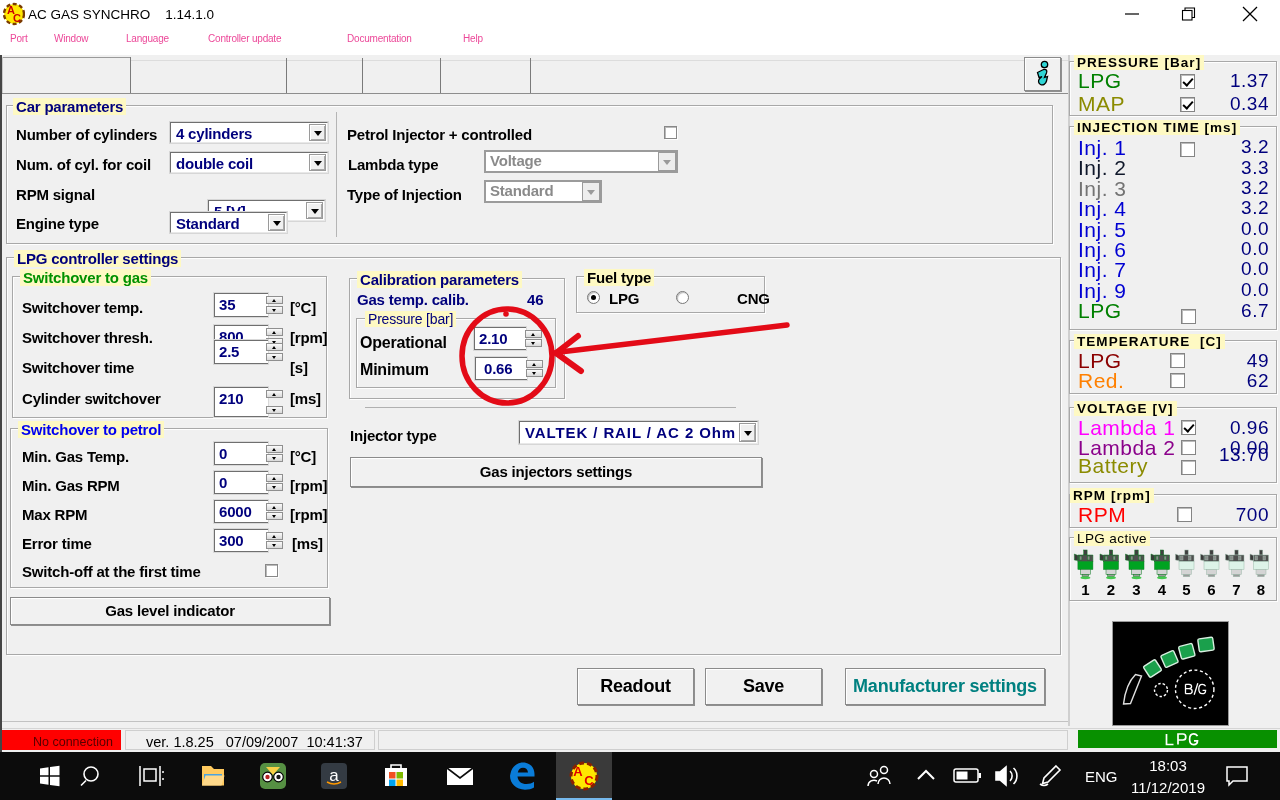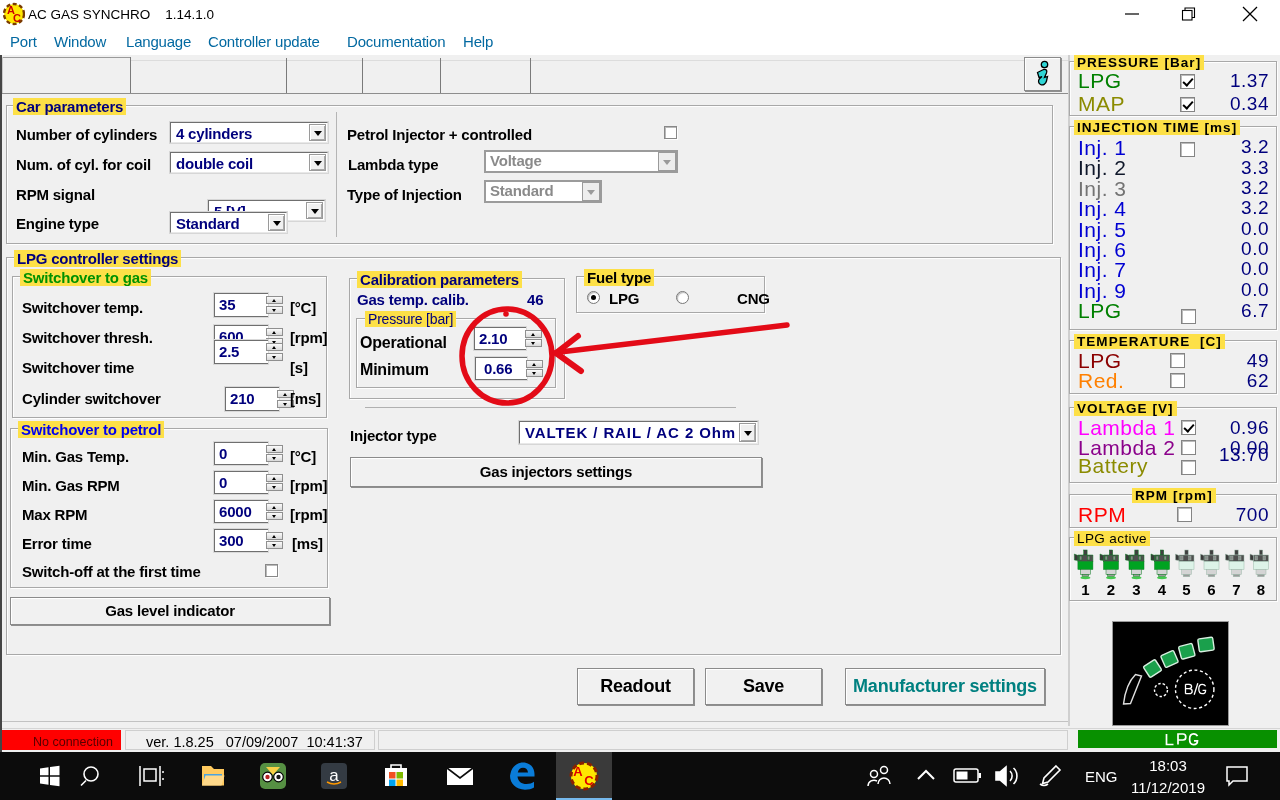--- a/index.html
+++ b/index.html
@@ -3,24 +3,24 @@
 <meta charset="utf-8">
 <style>
 * { margin:0; padding:0; box-sizing:border-box; }
 html,body { width:1280px; height:800px; overflow:hidden; }
 body { font-family:"Liberation Sans", sans-serif; position:relative; background:#f0f0f0; }
 .abs { position:absolute; }
 .nw { white-space:nowrap; }
 
 #titlebar { left:0; top:0; width:1280px; height:29px; background:#ffffff; }
 #menubar { left:0; top:29px; width:1280px; height:26px; background:#ffffff; }
-.menuitem { position:absolute; top:4px; font-size:15px; color:#0369a1; letter-spacing:-0.2px; }
+.menuitem { position:absolute; top:4px; font-size:10px; color:#ec4899; letter-spacing:-0.2px; }
 
 .gb { position:absolute; border:1px solid #a8a8a8; box-shadow:1px 1px 0 rgba(255,255,255,.9), inset 1px 1px 0 rgba(255,255,255,.9); }
-.gl { position:absolute; top:-9px; background:#fde047; padding:0 3px; font-size:15px; font-weight:bold; white-space:nowrap; letter-spacing:-0.2px; }
+.gl { position:absolute; top:-9px; background:#fef9c3; padding:0 3px; font-size:15px; font-weight:bold; white-space:nowrap; letter-spacing:-0.2px; }
 .lab { position:absolute; font-size:15px; font-weight:bold; color:#000; white-space:nowrap; letter-spacing:-0.2px; }
 
 .combo { position:absolute; background:#fff; border:1px solid #6f6f6f; border-right-color:#e8e8e8; border-bottom-color:#e8e8e8; box-shadow:0 0 0 1px #d6d6d6; }
 .combo .tx { position:absolute; left:5px; top:2px; font-size:15px; font-weight:bold; color:#00007d; white-space:nowrap; letter-spacing:-0.2px; }
 .dbtn { position:absolute; top:1px; right:1px; bottom:1px; width:17px; background:#f0f0f0; border:1px solid #9a9a9a; box-shadow:inset 1px 1px 0 #ffffff, inset -1px -1px 0 #a9a9a9; }
 .dbtn:after { content:""; position:absolute; left:50%; top:50%; margin:-2px 0 0 -4px; border:4px solid transparent; border-top:5px solid #000; }
 .combod { position:absolute; background:#fff; border:2px solid #9b9b9b; }
 .combod .tx { position:absolute; left:4px; top:0px; font-size:15px; font-weight:bold; color:#8a8a8a; white-space:nowrap; letter-spacing:-0.2px; }
 .dbtnd { position:absolute; top:0; right:0; bottom:0; width:18px; background:#ededed; border:1px solid #9a9a9a; }
 .dbtnd:after { content:""; position:absolute; left:50%; top:50%; margin:-2px 0 0 -4px; border:4px solid transparent; border-top:5px solid #9a9a9a; }
@@ -142,33 +142,33 @@
 <div class="lab" style="left:22px;top:390px;">Cylinder switchover</div>
 <div class="spin" style="left:214px;top:293px;width:70px;height:24px;">
     <span class="ed" style="right:16px">
       <span>35</span>
     </span>
     <span class="sb up"></span>
     <span class="sb dn"></span>
   </div>
 <div class="spin" style="left:214px;top:325px;width:70px;height:24px;">
     <span class="ed" style="right:16px">
-      <span>600</span>
+      <span>800</span>
     </span>
     <span class="sb up"></span>
     <span class="sb dn"></span>
   </div>
 <div class="spin" style="left:214px;top:340px;width:70px;height:24px;">
     <span class="ed" style="right:16px">
       <span>2.5</span>
     </span>
     <span class="sb up"></span>
     <span class="sb dn"></span>
   </div>
-<div class="spin" style="left:214px;top:387px;width:70px;height:24px;margin-left:11px;">
+<div class="spin" style="left:214px;top:387px;width:70px;height:30px;">
     <span class="ed" style="right:16px">
       <span>210</span>
     </span>
     <span class="sb up"></span>
     <span class="sb dn"></span>
   </div>
 <div class="lab" style="left:290px;top:299px;">[°C]</div>
 <div class="lab" style="left:290px;top:329px;">[rpm]</div>
 <div class="lab" style="left:290px;top:359px;">[s]</div>
 <div class="lab" style="left:290px;top:390px;">[ms]</div>
@@ -308,21 +308,21 @@
 <div class="rcb ck" style="left:1181px;top:420px;"></div>
 <div class="rval" style="top:417px;">0.96</div>
 <div class="rname" style="left:1078px;top:436px;color:#8b008b;">Lambda 2</div>
 <div class="rcb" style="left:1181px;top:440px;"></div>
 <div class="rval" style="top:437px;">0.00</div>
 <div class="rname" style="left:1078px;top:454px;color:#8b8b00;">Battery</div>
 <div class="rcb" style="left:1181px;top:460px;"></div>
 <div class="rval" style="top:444px;">13.70</div>
 
 <div class="gb" style="left:1069px;top:494px;width:208px;height:34px;"></div>
-<div class="gl nw glr" style="left:1132px;top:488px;">RPM [rpm]</div>
+<div class="gl nw glr" style="left:1070px;top:488px;">RPM [rpm]</div>
 <div class="rname" style="left:1078px;top:503px;color:#ff0000;">RPM</div>
 <div class="rcb" style="left:1177px;top:507px;"></div>
 <div class="rval" style="top:504px;">700</div>
 
 <div class="gb" style="left:1069px;top:537px;width:208px;height:64px;"></div>
 <div class="gl nw" style="left:1074px;top:531px;font-weight:normal;font-size:13.5px;letter-spacing:0.4px;">LPG active</div>
 <svg class="abs" style="left:1072px;top:546px;" width="205" height="52" viewBox="0 0 205 52">
   <defs>
     <g id="inj">
       <rect x="-1.7" y="0" width="3.4" height="5" fill="#3f3f3f"></rect>

